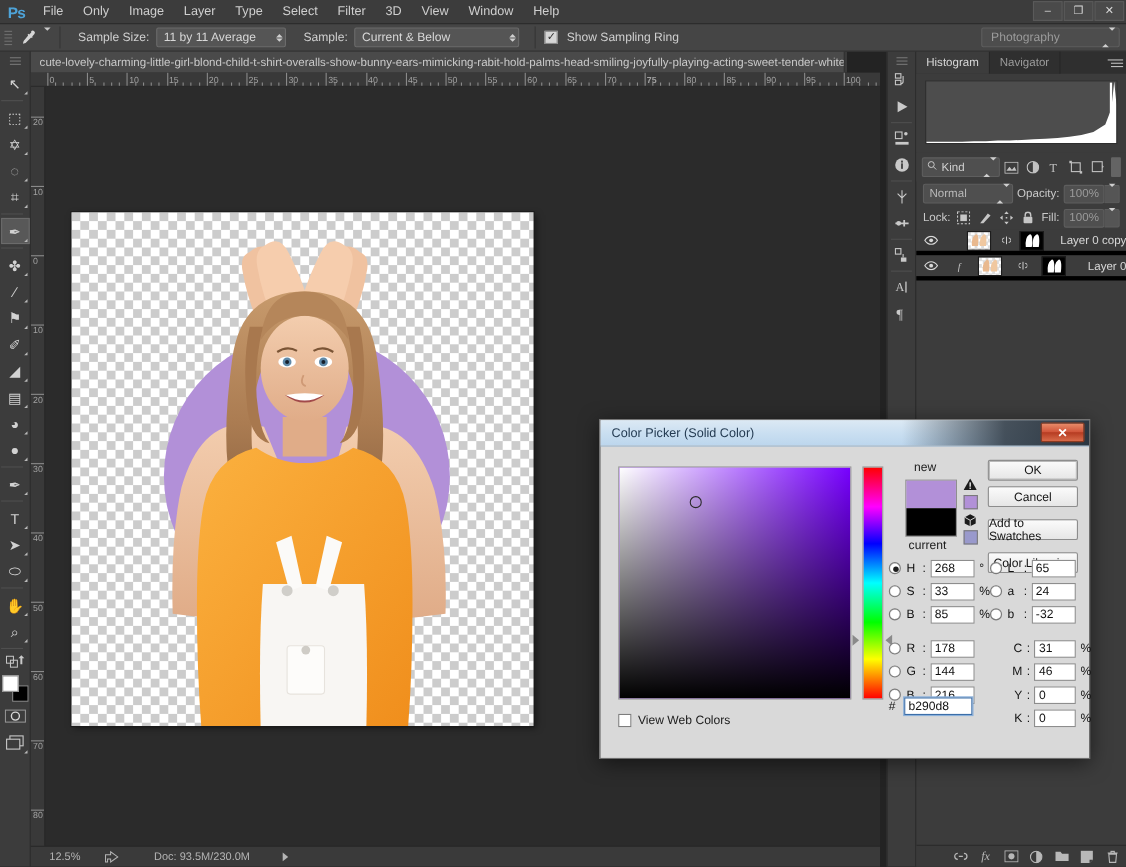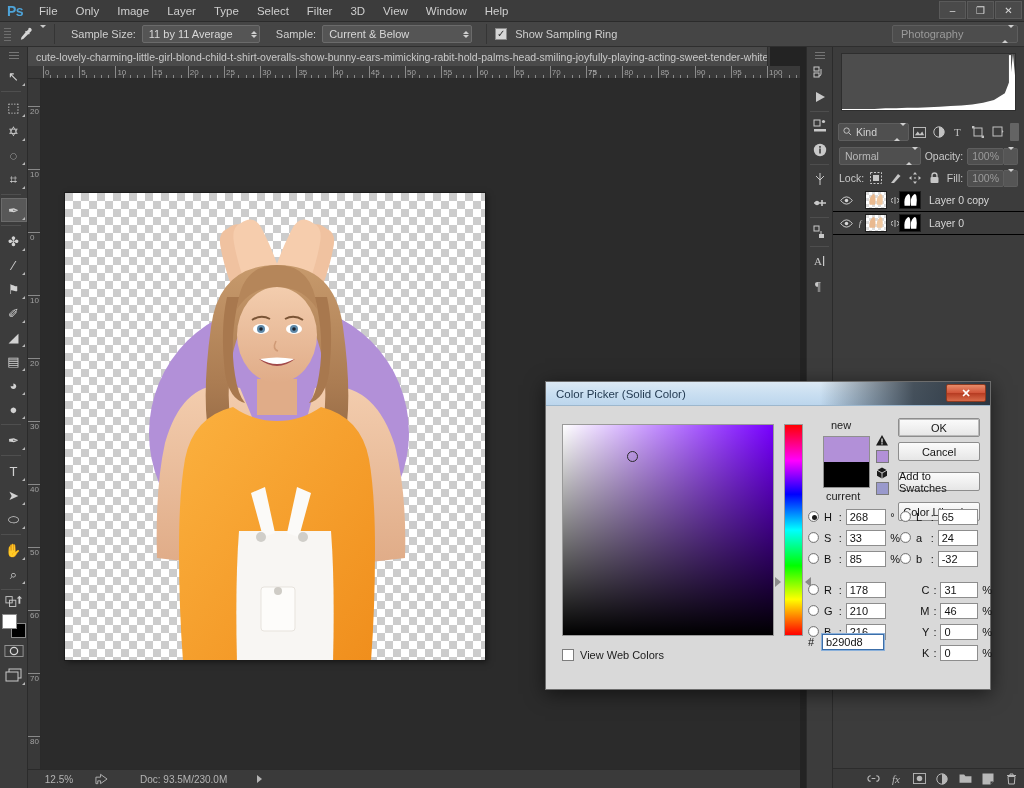--- a/index.html
+++ b/index.html
@@ -209,22 +209,22 @@
     padding: 0 4px; min-width: 32px;
   }
   .num-arrow {
     width:14px; height:17px; background:#555; border:1px solid #5e5e5e; border-left:none;
     border-radius:0 2px 2px 0; display:flex; align-items:center; justify-content:center; cursor:pointer;
   }
   .lock-ico { width:17px;height:17px;display:flex;align-items:center;justify-content:center;color:#c6c6c6;cursor:pointer;}
 
   .layer-list { background:#3c3c3c; }
   .layer-row {
-    display:flex; align-items:center; height: 23px; border-bottom:1px solid #000000;
-    padding-left: 4px; cursor:pointer;
+    display:flex; align-items:center; height: 23px; border-bottom:4px solid #000000;
+    padding-left: 4px; cursor:pointer;justify-content:space-between;
   }
   .layer-row.selected { background:#6a7a94; }
   .eye { width:18px; display:flex; align-items:center; justify-content:center; cursor:pointer; }
   .lyr-thumb {
     width: 22px; height: 18px; border:1px solid #1d1d1d; background:#fff; margin-right:3px;
     position:relative; overflow:hidden; flex:none;
   }
   .lyr-thumb.checker {
     background: repeating-conic-gradient(#ffffff 0% 25%, #c9c9c9 0% 50%) 0 0 / 6px 6px;
   }
@@ -838,20 +838,29 @@
     </div>
     <div class="md-icon">
       <svg width="14" height="14" viewBox="0 0 14 14">
           <text x="2" y="12" font-size="13" fill="#c9c9c9" font-family="Liberation Serif, serif">¶</text>
         </svg>
     </div>
   </div>
 
   <div class="panels">
 
+    <div class="panel-tabs">
+      <div class="ptab active">Histogram</div>
+      <div class="ptab">Navigator</div>
+      <div class="pmenu">
+          <i></i>
+          <i></i>
+          <i></i>
+        </div>
+    </div>
     <div class="histo-wrap">
       <div class="histo">
         <svg id="histo-svg" viewBox="0 0 100 100" preserveAspectRatio="none">
             <path d="M0,100 L0.00,98.00 L6.27,98.00 L12.55,98.00 L18.82,98.00 L25.10,97.00 L31.37,97.00 L37.65,96.00 L43.92,96.00 L50.20,95.00 L56.47,94.00 L62.75,93.00 L69.02,92.00 L75.29,90.00 L81.57,87.00 L87.84,82.00 L94.12,70.00 L97.25,45.00 L98.82,0.00 L100.00,38.00 L100,100 Z" fill="#ffffff"></path>
             <rect x="96.5" y="2" width="1.2" height="98" fill="#ffffff"></rect>
           </svg>
       </div>
     </div>
 
 
@@ -1112,21 +1121,21 @@
               <div class="radio"></div>
               <div class="fld-lbl">R</div>
               <span style="margin-right: 4px; font-size: 11px; color: rgb(17, 17, 17);">:</span>
               <div class="fld-in">178</div>
               <div class="fld-unit"></div>
             </div>
             <div class="frow">
               <div class="radio"></div>
               <div class="fld-lbl">G</div>
               <span style="margin-right: 4px; font-size: 11px; color: rgb(17, 17, 17);">:</span>
-              <div class="fld-in">210</div>
+              <div class="fld-in">144</div>
               <div class="fld-unit"></div>
             </div>
             <div class="frow">
               <div class="radio"></div>
               <div class="fld-lbl">B</div>
               <span style="margin-right: 4px; font-size: 11px; color: rgb(17, 17, 17);">:</span>
               <div class="fld-in">216</div>
               <div class="fld-unit"></div>
             </div>
           </div>

